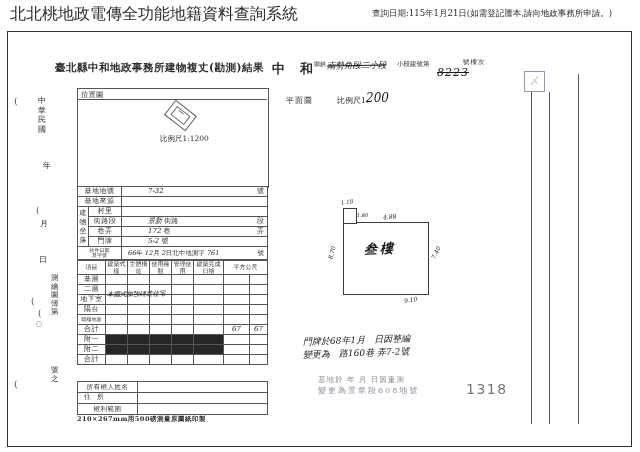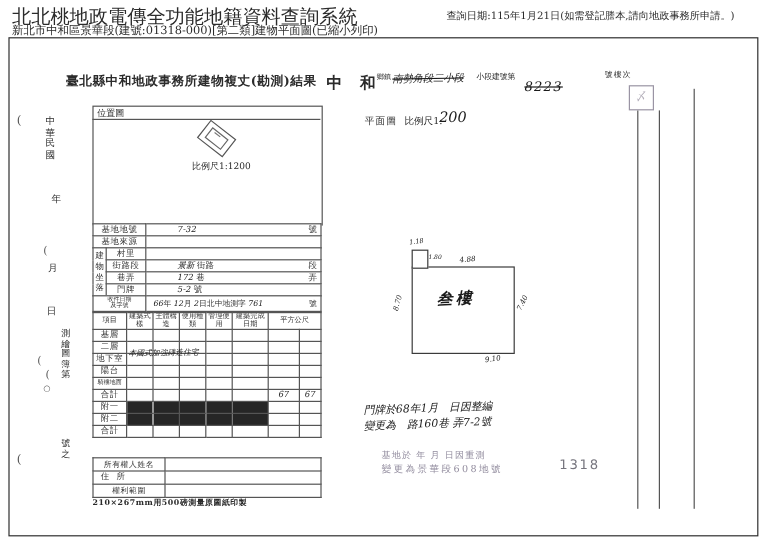--- a/index.html
+++ b/index.html
@@ -22,21 +22,20 @@
   .stamp{color:#928c9e;}
   .nowrap{white-space:nowrap;}
 </style>
 </head>
 <body>
 
 <div id="screen">
 
   <div class="abs sys" style="left:10px;top:4px;font-size:16px;">北北桃地政電傳全功能地籍資料查詢系統</div>
   <div class="abs sys" style="left:372px;top:8px;font-size:8.5px;">查詢日期:115年1月21日(如需登記謄本,請向地政事務所申請。)</div>
-  <div class="abs sys" style="left:10px;top:19px;font-size:9.5px;">新北市中和區景華段(建號:01318-000)[第二類]建物平面圖(已縮小列印)</div>
 
   <div class="abs frame" style="left:7px;top:31px;width:623px;height:414px;"></div>
 
   <div class="abs vstack" style="left:38px;top:96px;width:10px;font-size:8px;line-height:9.5px;">中華民國</div>
   <div class="abs" style="left:43px;top:160px;font-size:8px;">年</div>
   <div class="abs" style="left:40px;top:218px;font-size:8px;">月</div>
   <div class="abs" style="left:39px;top:254px;font-size:8px;">日</div>
   <div class="abs vstack" style="left:51px;top:274px;width:9px;font-size:7.5px;line-height:8.5px;">測繪圖簿第</div>
   <div class="abs vstack" style="left:51px;top:366px;width:9px;font-size:7.5px;line-height:8.5px;">號之</div>
   <div class="abs" style="left:14px;top:95px;font-size:10px;color:#555;">(</div>
@@ -46,32 +45,32 @@
   <div class="abs" style="left:36px;top:320px;font-size:7px;color:#555;">○</div>
   <div class="abs" style="left:14px;top:378px;font-size:10px;color:#555;">(</div>
 
   <div class="abs" style="left:55px;top:61px;font-size:10.5px;font-weight:bold;letter-spacing:0.5px;">臺北縣中和地政事務所建物複丈(勘測)結果</div>
   <div class="abs" style="left:272px;top:60px;font-size:13px;font-weight:bold;">中</div>
   <div class="abs" style="left:300px;top:60px;font-size:13px;font-weight:bold;">和</div>
   <div class="abs" style="left:314px;top:60px;font-size:6px;">鄉鎮</div>
   <div class="abs hw" style="left:327px;top:60px;font-size:8.5px;text-decoration:line-through;transform:rotate(-1deg);">南勢角段二小段</div>
   <div class="abs" style="left:397px;top:60px;font-size:6.5px;">小段建號第</div>
   <div class="abs hw" style="left:437px;top:66px;font-size:11px;text-decoration:line-through;letter-spacing:1px;">8223</div>
-  <div class="abs" style="left:504px;top:58px;font-size:6.5px;letter-spacing:1px;">號樓次</div>
+  <div class="abs" style="left:463px;top:58px;font-size:6.5px;letter-spacing:1px;">號樓次</div>
 
   <div class="abs" style="left:77px;top:88px;width:190px;height:98px;border:1px solid #555;"></div>
   <div class="abs" style="left:77px;top:88px;width:190px;height:11px;border-bottom:1px solid #555;"></div>
   <div class="abs" style="left:81px;top:90px;font-size:7.5px;">位置圖</div>
   <div class="abs" style="left:160px;top:90px;font-size:7.5px;margin-top:44px;">比例尺1:1200</div>
   <div class="abs" style="left:167px;top:106px;width:25px;height:17px;border:1px solid #555;transform:rotate(38deg);">
     <div style="position:absolute;left:4px;top:3px;width:15px;height:9px;border:1px solid #666;"></div>
     <div style="position:absolute;left:8px;top:5px;width:6px;height:0;border-top:1px solid #777;"></div>
   </div>
 
-  <div class="abs" style="left:286px;top:95px;font-size:8px;letter-spacing:1px;margin-left:18px;">平面圖</div>
+  <div class="abs" style="left:286px;top:95px;font-size:8px;letter-spacing:1px;">平面圖</div>
   <div class="abs" style="left:337px;top:95px;font-size:8px;">比例尺1:</div>
   <div class="abs hw" style="left:366px;top:91px;font-size:12px;">200</div>
 
   <table class="abs" style="left:77px;top:186px;width:190px;">
     <colgroup>
         <col style="width:44px">
         <col style="width:146px">
       </colgroup>
     <tbody>
         <tr>
@@ -299,21 +298,21 @@
   <div class="abs hw" style="left:325px;top:249px;font-size:6px;transform:rotate(-75deg);">8.70</div>
   <div class="abs hw" style="left:429px;top:249px;font-size:6px;transform:rotate(-65deg);">7.40</div>
   <div class="abs hw" style="left:404px;top:296px;font-size:6px;transform:rotate(-8deg);">9.10</div>
   <div class="abs hw" style="left:364px;top:240px;font-size:13px;font-weight:bold;letter-spacing:3px;transform:rotate(-3deg);">叁樓</div>
 
   <div class="abs hw" style="left:303px;top:334px;font-size:9px;transform:rotate(-2deg);white-space:nowrap;">門牌於68年1月　日因整編</div>
   <div class="abs hw" style="left:303px;top:347px;font-size:9px;transform:rotate(-2deg);white-space:nowrap;">變更為　路160巷 弄7-2號</div>
 
   <div class="abs stamp" style="left:318px;top:375px;font-size:7.5px;letter-spacing:1px;white-space:nowrap;">基地於 年 月 日因重測</div>
   <div class="abs stamp" style="left:318px;top:385px;font-size:8px;letter-spacing:2px;white-space:nowrap;">變更為景華段608地號</div>
-  <div class="abs" style="left:466px;top:381px;font-size:11px;letter-spacing:1.5px;color:#76757e;font-family:'DejaVu Sans',sans-serif;">1318</div>
+  <div class="abs" style="left:466px;top:381px;font-size:14px;letter-spacing:1.5px;color:#76757e;font-family:'DejaVu Sans',sans-serif;">1318</div>
 
   <div class="abs" style="left:531px;top:92px;height:332px;border-left:1px solid #555;"></div>
   <div class="abs" style="left:549px;top:92px;height:332px;border-left:1px solid #555;"></div>
   <div class="abs" style="left:578px;top:74px;height:350px;border-left:1px solid #555;"></div>
   <div class="abs" style="left:524px;top:71px;width:19px;height:19px;border:1px solid #9a94a4;text-align:center;line-height:19px;font-size:9px;color:#b3aeba;">
     <span>〆</span>
   </div>
 
 </div>
 

